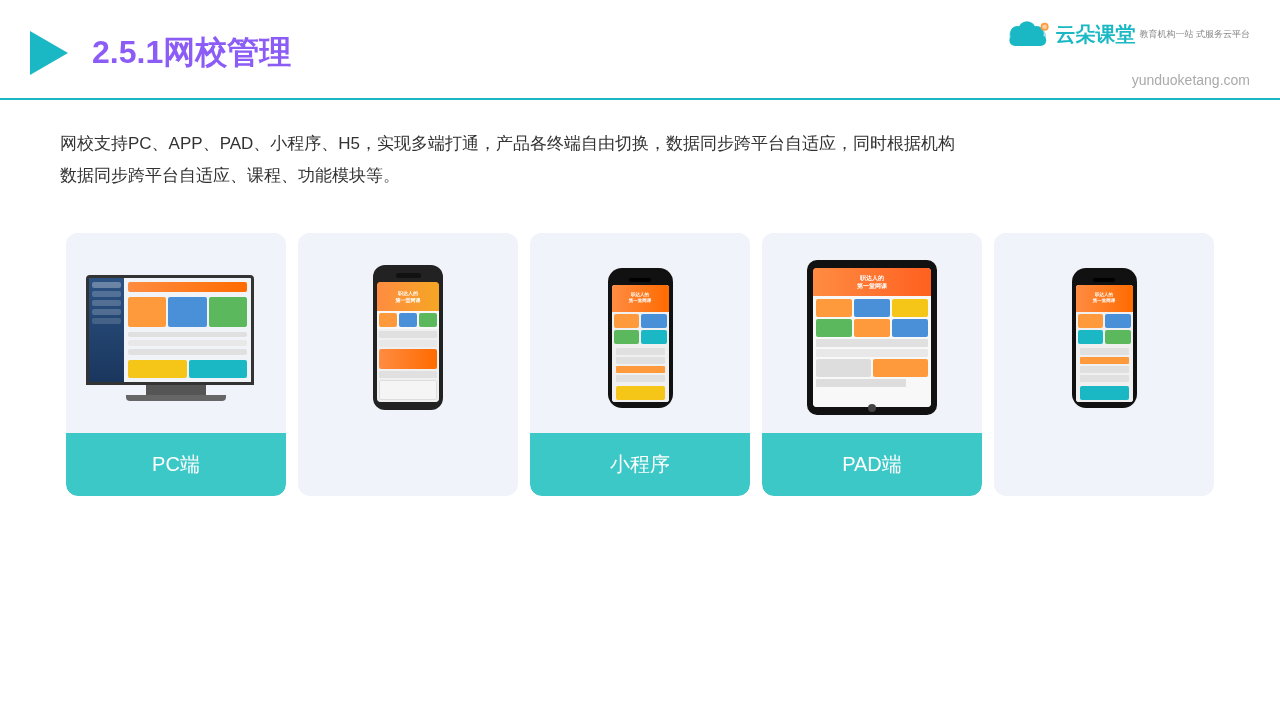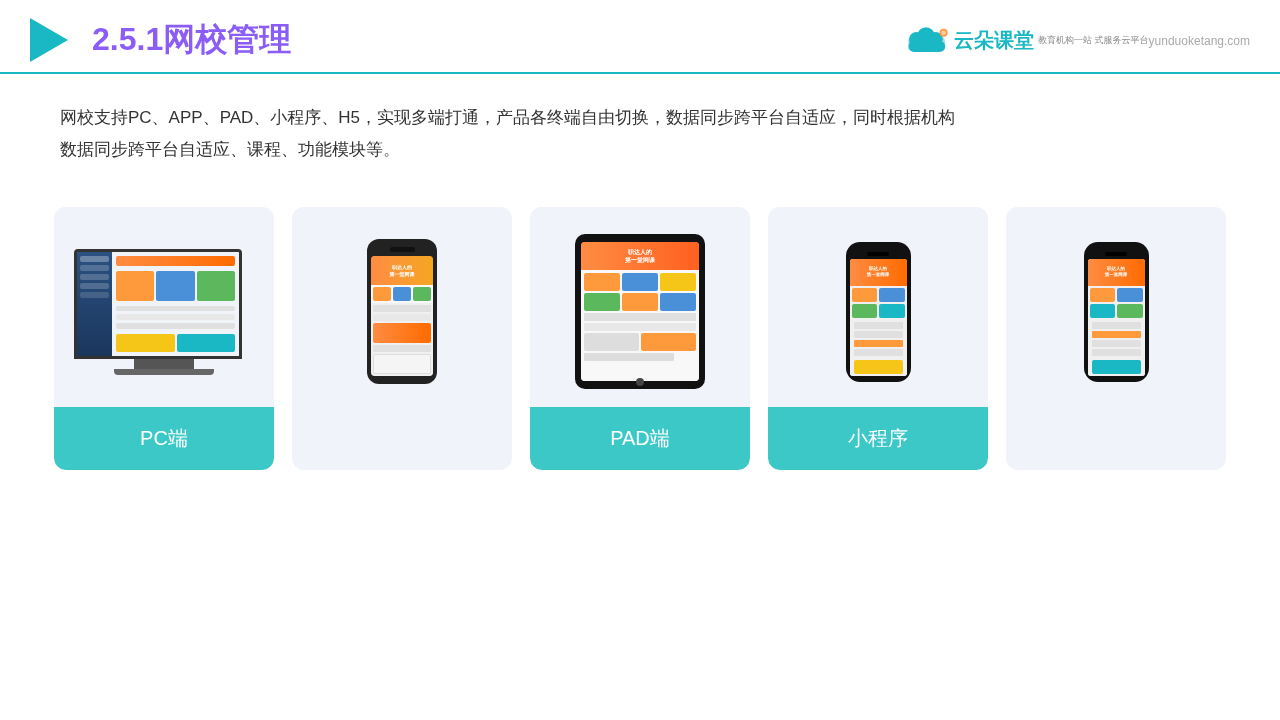--- a/index.html
+++ b/index.html
@@ -48,21 +48,21 @@
       padding: 28px 92px 10px 60px;
       font-size: 17px;
       color: #333;
       line-height: 1.9;
     }
 
     
     .cards-section {
       display: flex;
       justify-content: center;
-      gap: 18px;
+      gap: 12px;
       padding: 30px 50px 0 50px;
     }
 
     .card {
       background: #f0f4fa;
       border-radius: 12px;
       width: 220px;
       display: flex;
       flex-direction: column;
       align-items: center;
@@ -312,43 +312,44 @@
     }
     .phone-small-list-item {
       height: 7px;
       background: #e0e0e0;
       border-radius: 1px;
     }
 
     
     .logo-wrapper {
       display: flex;
-      flex-direction: row;
-      align-items: center;
+      flex-direction: column;
+      align-items: flex-end;
+      gap: 8px;
     }
     .logo-row {
       display: flex;
       align-items: center;
       gap: 4px;
     }
     .logo-brand {
       font-size: 20px;
       font-weight: bold;
       color: #1ab8c4;
     }
     .logo-tagline {
       font-size: 9px;
       color: #888;
       line-height: 1.4;
       text-align: left;
     }
     .logo-domain {
-      font-size: 12px;
+      font-size: 14px;
       color: #aaa;
-      margin-top: 1px;
+      margin-top: 14px;
     }
   </style>
 </head>
 <body>
 
 <div class="header">
   <div class="header-left">
     <div class="play-icon"></div>
     <span class="page-title">2.5.1网校管理</span>
   </div>
@@ -442,20 +443,51 @@
             <div style="height:7px;background:#e0e0e0;border-radius:1px;"></div>
             <div style="height:20px;background:#f5f5f5;border-radius:2px;border:1px solid #ddd;"></div>
           </div>
         </div>
       </div>
     </div>
   </div>
 
   <div class="card">
     <div class="card-image-area">
+      <div class="phone-small">
+        <div class="phone-small-notch"></div>
+        <div class="phone-small-screen">
+          <div class="phone-small-header">
+            <div class="phone-small-header-text">职达人的<br>第一堂网课</div>
+          </div>
+          <div class="phone-small-body">
+            <div class="phone-small-row">
+              <div class="phone-small-cell orange"></div>
+              <div class="phone-small-cell blue"></div>
+            </div>
+            <div class="phone-small-row">
+              <div class="phone-small-cell green"></div>
+              <div class="phone-small-cell teal"></div>
+            </div>
+            <div class="phone-small-list">
+              <div class="phone-small-list-item"></div>
+              <div class="phone-small-list-item"></div>
+              <div class="phone-small-list-item" style="background:#ff9a3c;"></div>
+              <div class="phone-small-list-item"></div>
+            </div>
+            <div style="height:14px;background:#f5c518;border-radius:2px;margin:0 2px;"></div>
+          </div>
+        </div>
+      </div>
+    </div>
+    <div class="card-label">小程序</div>
+  </div>
+
+  <div class="card">
+    <div class="card-image-area">
       <div class="tablet">
         <div class="tablet-btn"></div>
         <div class="tablet-screen">
           <div class="tablet-screen-header">
             <div class="tablet-screen-header-text">职达人的<br>第一堂网课</div>
           </div>
           <div class="tablet-screen-body">
             <div class="tablet-row">
               <div class="tablet-cell orange"></div>
               <div class="tablet-cell blue"></div>
@@ -487,51 +519,20 @@
         <div class="phone-small-screen">
           <div class="phone-small-header">
             <div class="phone-small-header-text">职达人的<br>第一堂网课</div>
           </div>
           <div class="phone-small-body">
             <div class="phone-small-row">
               <div class="phone-small-cell orange"></div>
               <div class="phone-small-cell blue"></div>
             </div>
             <div class="phone-small-row">
-              <div class="phone-small-cell green"></div>
-              <div class="phone-small-cell teal"></div>
-            </div>
-            <div class="phone-small-list">
-              <div class="phone-small-list-item"></div>
-              <div class="phone-small-list-item"></div>
-              <div class="phone-small-list-item" style="background:#ff9a3c;"></div>
-              <div class="phone-small-list-item"></div>
-            </div>
-            <div style="height:14px;background:#f5c518;border-radius:2px;margin:0 2px;"></div>
-          </div>
-        </div>
-      </div>
-    </div>
-    <div class="card-label">小程序</div>
-  </div>
-
-  <div class="card">
-    <div class="card-image-area">
-      <div class="phone-small">
-        <div class="phone-small-notch"></div>
-        <div class="phone-small-screen">
-          <div class="phone-small-header">
-            <div class="phone-small-header-text">职达人的<br>第一堂网课</div>
-          </div>
-          <div class="phone-small-body">
-            <div class="phone-small-row">
-              <div class="phone-small-cell orange"></div>
-              <div class="phone-small-cell blue"></div>
-            </div>
-            <div class="phone-small-row">
               <div class="phone-small-cell teal"></div>
               <div class="phone-small-cell green"></div>
             </div>
             <div class="phone-small-list">
               <div class="phone-small-list-item"></div>
               <div class="phone-small-list-item" style="background:#ff9a3c;"></div>
               <div class="phone-small-list-item"></div>
               <div class="phone-small-list-item"></div>
             </div>
             <div style="height:14px;background:#1ab8c4;border-radius:2px;margin:0 2px;"></div>

